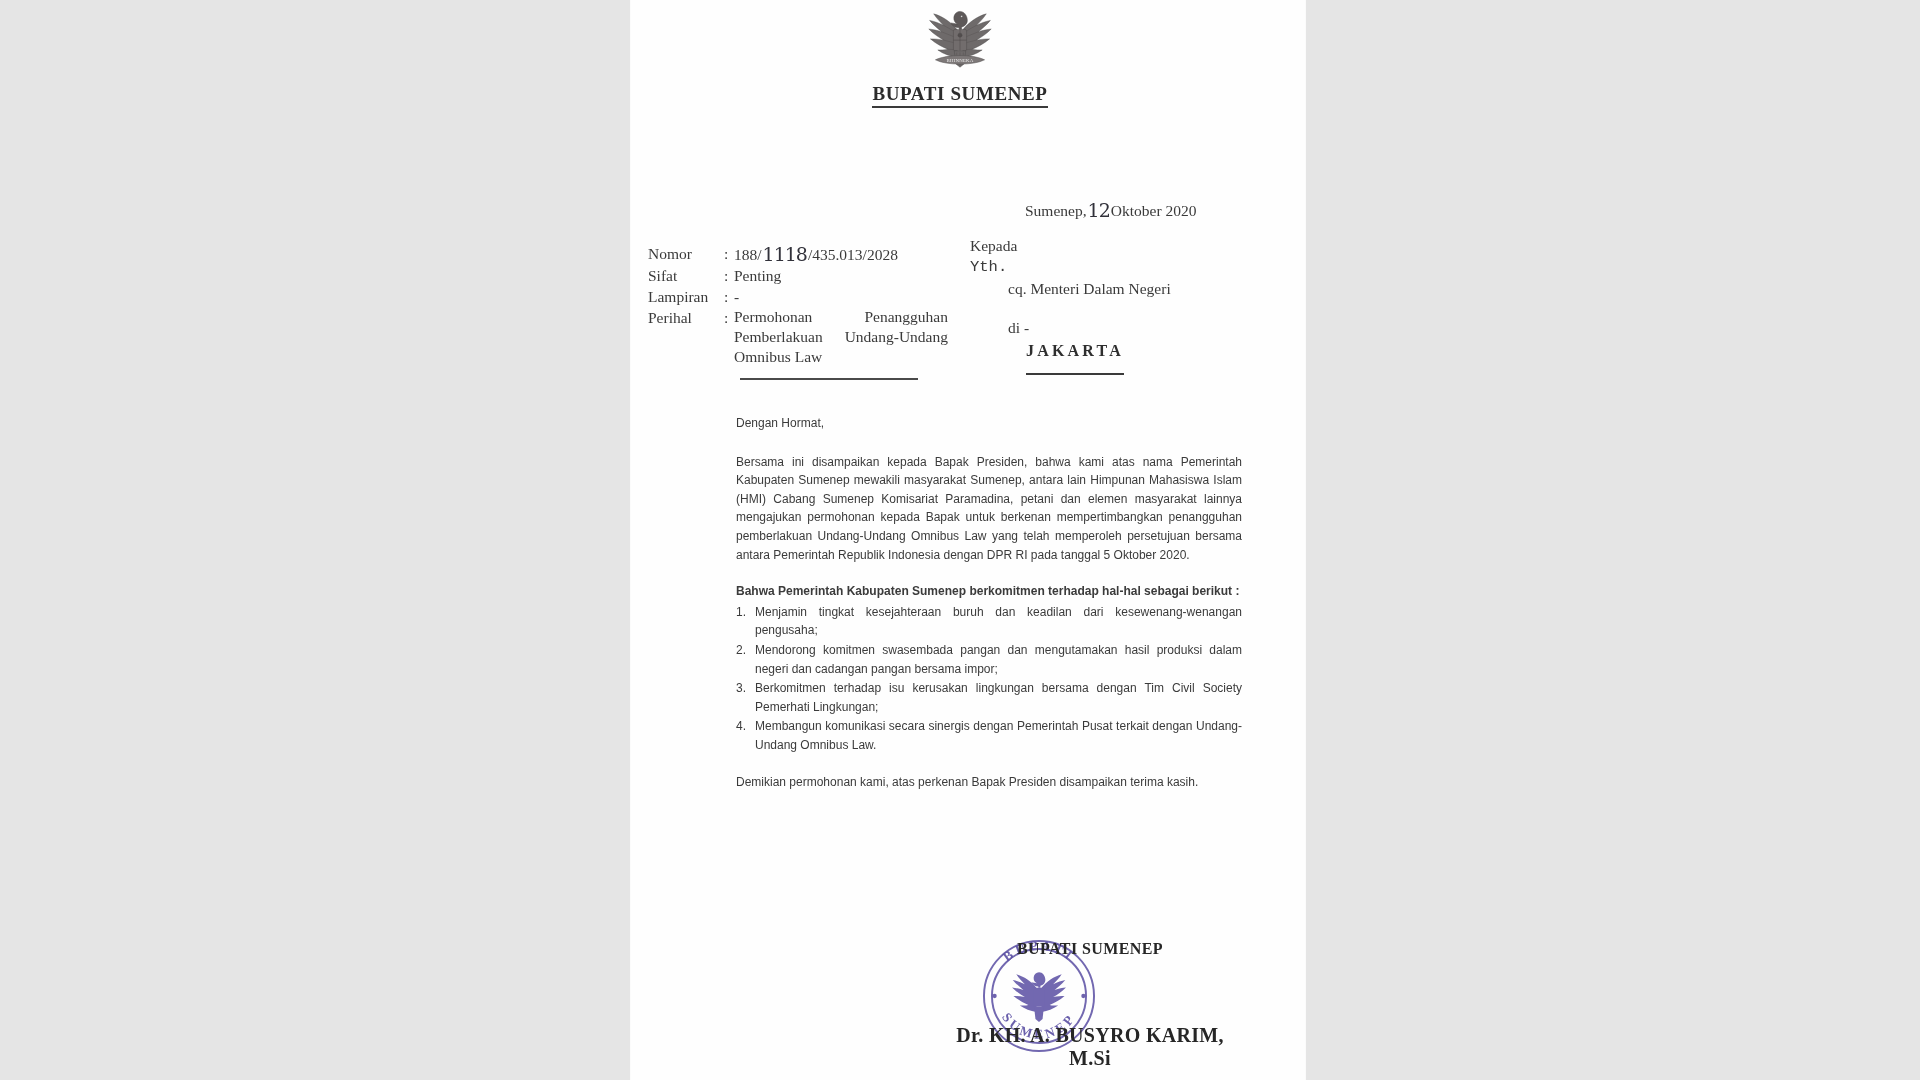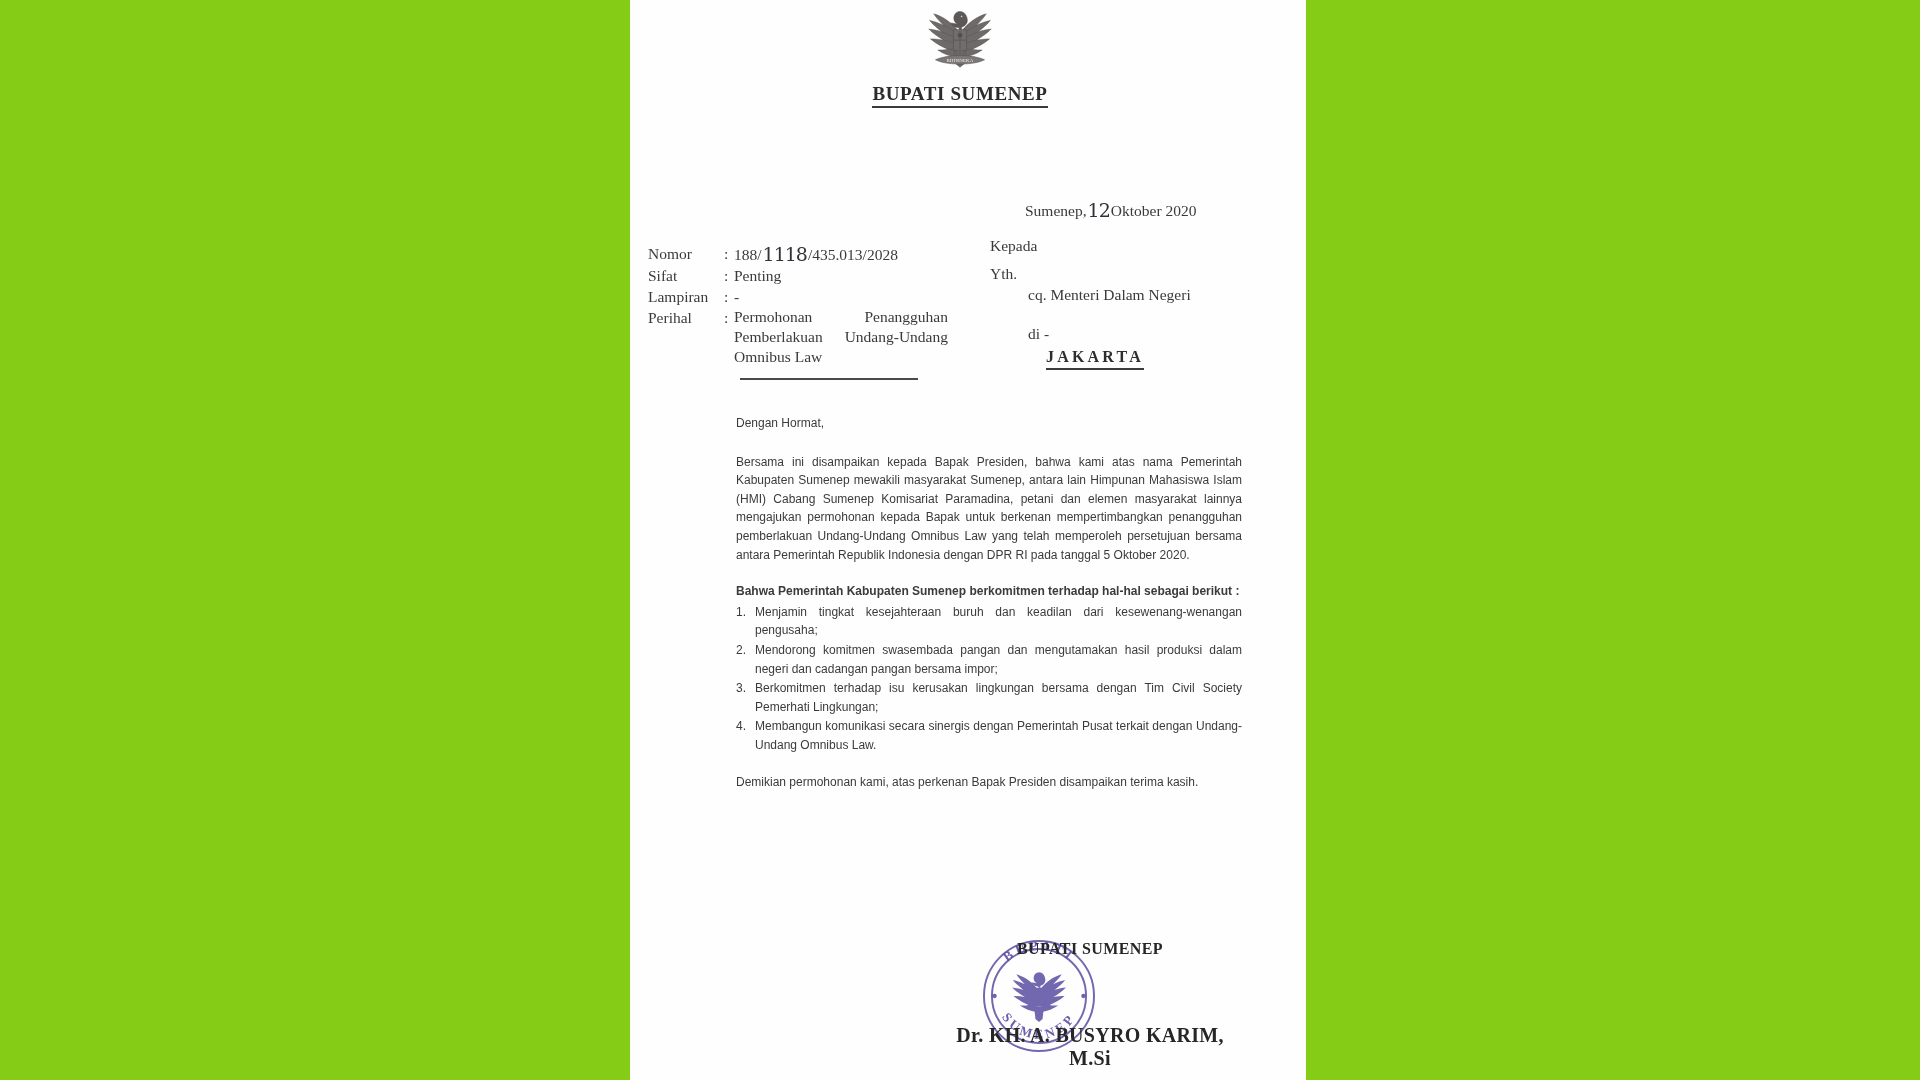--- a/index.html
+++ b/index.html
@@ -6,21 +6,21 @@
   html, body {
     margin: 0;
     padding: 0;
     background: #ffffff;
   }
 
   #page {
     position: relative;
     width: 1920px;
     height: 1080px;
-    background: #84cc16;
+    background: #e5e5e5;
     overflow: hidden;
     font-family: "Liberation Serif", "DejaVu Serif", serif;
   }
 
   
   .scan-sheet {
     position: absolute;
     left: 630px;
     top: 0px;
     width: 675px;
@@ -122,32 +122,33 @@
     position: absolute;
     left: 982px;
     top: 198px;
     font-size: 15.5px;
     color: #3a3a3a;
     white-space: nowrap;
     margin-left: 43px;
   }
   .addressee {
     position: absolute;
-    left: 990px;
+    left: 970px;
     top: 235px;
     width: 250px;
     font-size: 15.5px;
     color: #3a3a3a;
     line-height: 21px;
   }
   .addr-kepada { display: block; }
   .addr-row {
     display: flex;
     align-items: flex-start;
-    margin-top: 7px;
+    margin-top: 1px;
+    font-family: Liberation Mono, monospace;
   }
   .addr-yth {
     width: 38px;
     flex: 0 0 38px;
   }
   .addr-body {
     flex: 1 1 auto;
     text-align: justify;
     text-align-last: left;
   }
@@ -161,21 +162,21 @@
     margin-left: 38px;
   }
   .jakarta {
     display: inline-block;
     margin-left: 56px;
     margin-top: 2px;
     font-weight: bold;
     font-size: 16px;
     letter-spacing: 3.2px;
     border-bottom: 2px solid #3a3a3a;
-    padding-bottom: 1px;
+    padding-bottom: 12px;
     color: #2e2e2e;
   }
 
   
   .body-col {
     position: absolute;
     left: 736px;
     top: 414px;
     width: 506px;
     font-family: "Liberation Sans", "DejaVu Sans", sans-serif;

